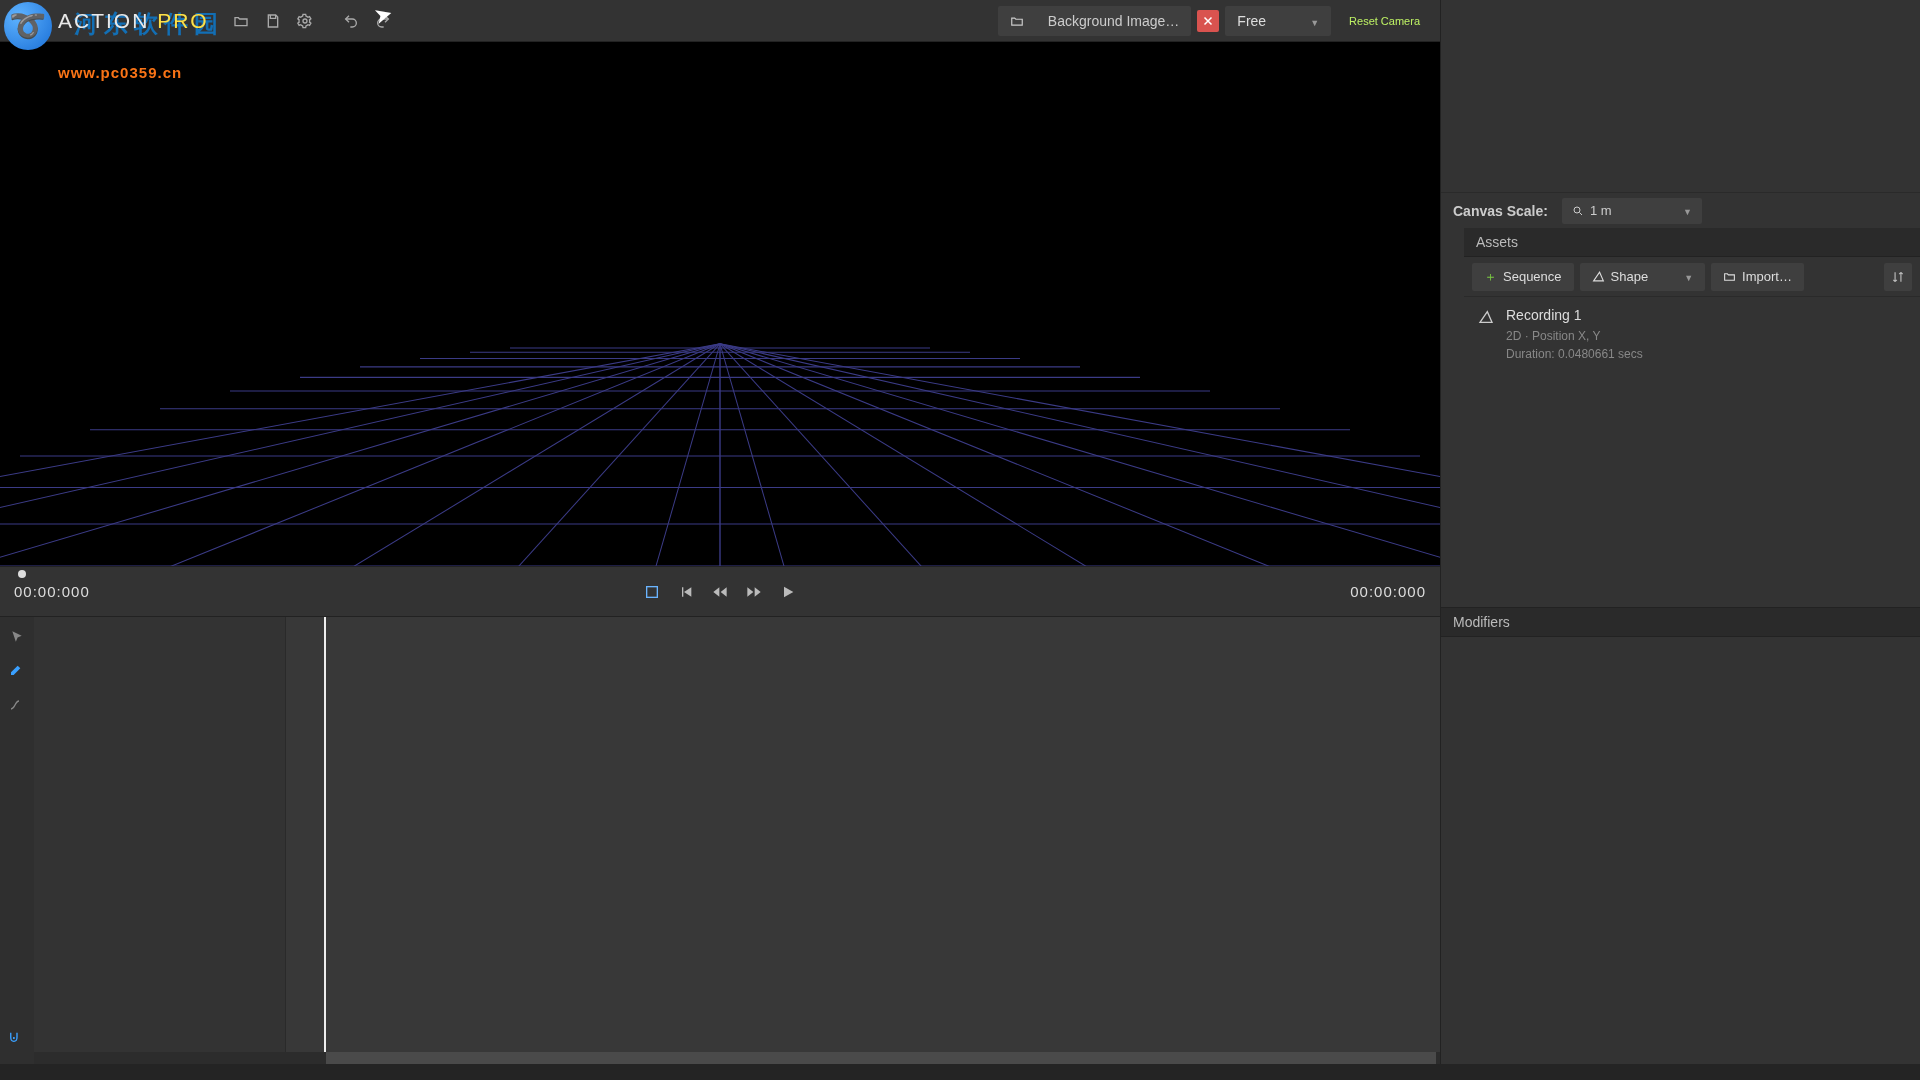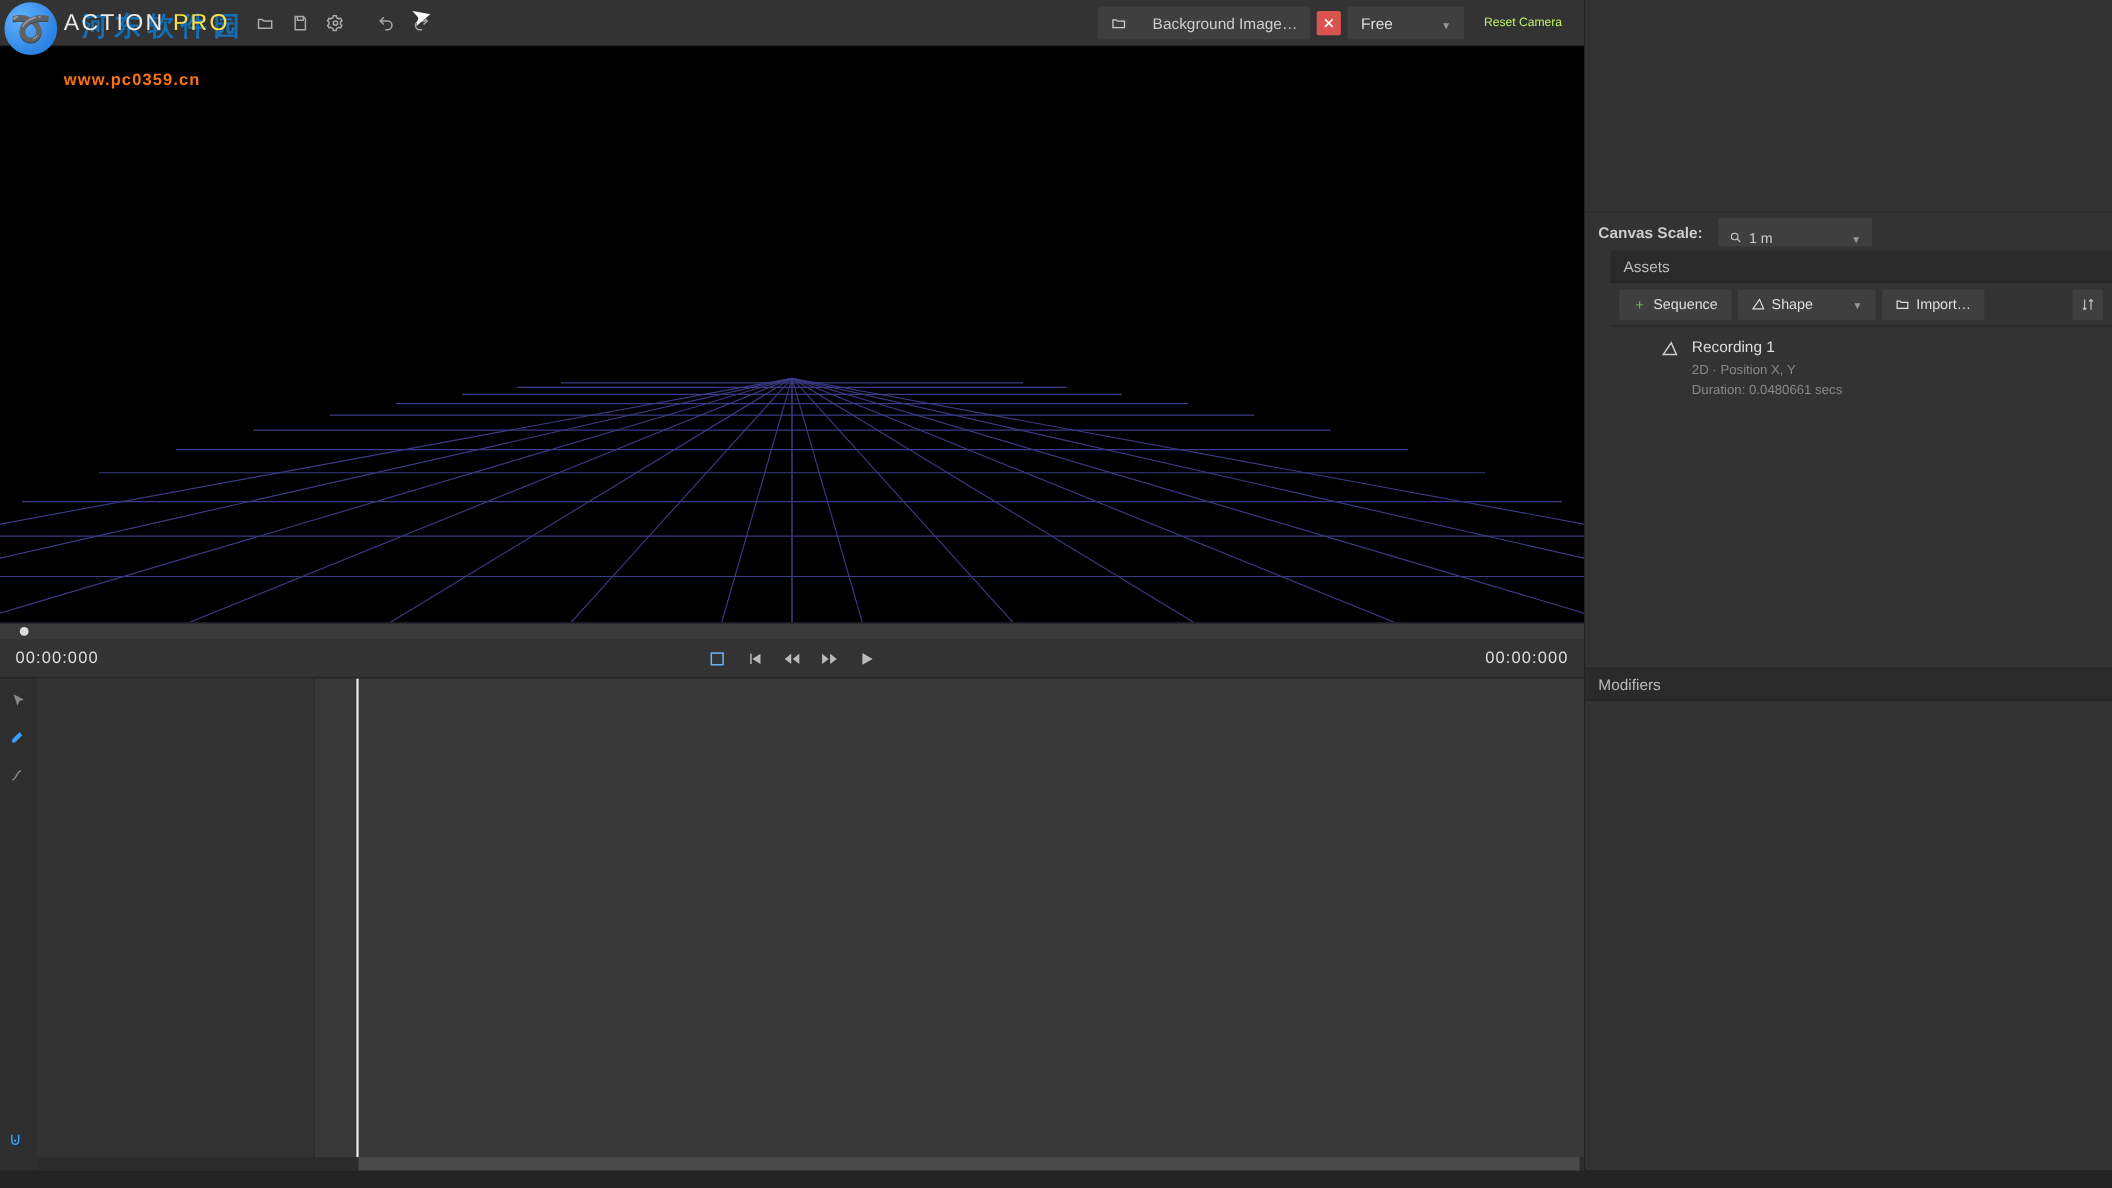--- a/index.html
+++ b/index.html
@@ -28,21 +28,21 @@
   .dropdown { background:#3f3f3f; height:30px; display:flex; align-items:center; padding:0 12px; gap:40px; border-radius:2px; cursor:pointer; font-size:14px; color:#ddd;}
   .reset-cam { height: 30px; padding: 0 12px; display:flex; align-items:center; color:#bef264; font-size:11px; cursor:pointer;}
   
   .cursor-ptr { position:absolute; left:374px; top:2px; font-size:22px; color:#fff; z-index:30; transform:rotate(-15deg);}
   
   
   .viewport { flex: 1; background: #000; position: relative; overflow: hidden; }
   .grid-svg { position:absolute; inset:0; width:100%; height:100%; }
   
   
-  .transport { height: 50px; background: #333; border-top:1px solid #222; display:flex; flex-direction:column; }
+  .transport { height: 50px; background: #333; border-top:1px solid #222; display:flex; flex-direction:row; }
   .scrub { height: 14px; background:#3a3a3a; position:relative; }
   .scrub-dot { position:absolute; left:18px; top:3px; width:8px; height:8px; border-radius:50%; background:#ddd; }
   .transport-row { flex:1; display:flex; align-items:center; padding:0 14px; }
   .tc { font-size:15px; color:#ddd; letter-spacing:1px; }
   .transport-ctr { position:absolute; left:50%; transform:translateX(-50%); display:flex; gap:14px; align-items:center;}
   .transport-row { position: relative; }
   .pbtn { width:20px; height:20px; display:flex; align-items:center; justify-content:center; color:#bbb; cursor:pointer;}
   .pbtn svg { width:16px; height:16px; }
   
   
@@ -57,30 +57,30 @@
   .tl-scroll { position:absolute; left:0; right:0; bottom:0; height:12px; background:#2c2c2c; display:flex;}
   .tl-scroll-thumb { margin-left:292px; width:1110px; height:100%; background:#4a4a4a;}
   .magnet { position:absolute; left:8px; bottom:18px; color:#3aa0ff; font-size:16px;}
   
   
   .side-sec-title { background:#2a2a2a; padding:6px 12px; font-size:14px; color:#bbb; border-bottom:1px solid #222;}
   .canvas-panel { height: 228px; display:flex; flex-direction:column;}
   .canvas-body { flex:1;}
   .canvas-scale-row { height:36px; background:#333; display:flex; align-items:center; padding:0 12px; gap:14px; border-top:1px solid #2a2a2a;}
   .canvas-scale-row label { font-size:14px; color:#ccc;font-weight:bold;}
-  .scale-dd { flex:0 0 140px; height:26px; background:#3f3f3f; border-radius:2px; display:flex; align-items:flex-end; padding:0 10px; gap:8px; color:#ccc; font-size:13px; justify-content:space-between; cursor:pointer;}
+  .scale-dd { flex:0 0 140px; height:26px; background:#3f3f3f; border-radius:2px; display:flex; align-items:center; padding:0 10px; gap:8px; color:#ccc; font-size:13px; justify-content:space-between; cursor:pointer;}
   
   .assets-panel { flex:1; display:flex; flex-direction:column; min-height:0;padding-left:23px;}
   .assets-toolbar { height:40px; display:flex; align-items:center; padding:0 8px; gap:6px; border-bottom:1px solid #2a2a2a;}
   .asset-btn { height:28px; background:#3f3f3f; border-radius:2px; padding:0 12px; display:flex; align-items:center; gap:6px; font-size:13px; color:#ddd; cursor:pointer;}
   .asset-btn .plus { color:#7ac943;}
   .asset-btn .dd { margin-left:26px; color:#999;}
   .sort-btn { margin-left:auto; width:28px; height:28px; display:flex; align-items:center; justify-content:center; background:#3f3f3f; border-radius:2px; color:#bbb; cursor:pointer;}
   
-  .asset-list { flex:1; overflow:auto; padding:6px 0;margin-left:32px;}
+  .asset-list { flex:1; overflow:auto; padding:6px 0;}
   .asset-item { padding:4px 14px 8px 14px; display:flex; gap:10px;}
   .asset-icon { width:18px; color:#ccc; padding-top:2px;}
   .asset-meta .name { font-size:14px; color:#ddd; margin-bottom:4px;}
   .asset-meta .sub  { font-size:12px; color:#888; line-height:1.5;}
   
   .modifiers-panel { height: 457px; border-top:1px solid #222;}
   
   .bottom-strip { height: 16px; background:#242424; }
 
   .caret::after { content:"▼"; font-size:9px; color:#999; margin-left:4px;}

